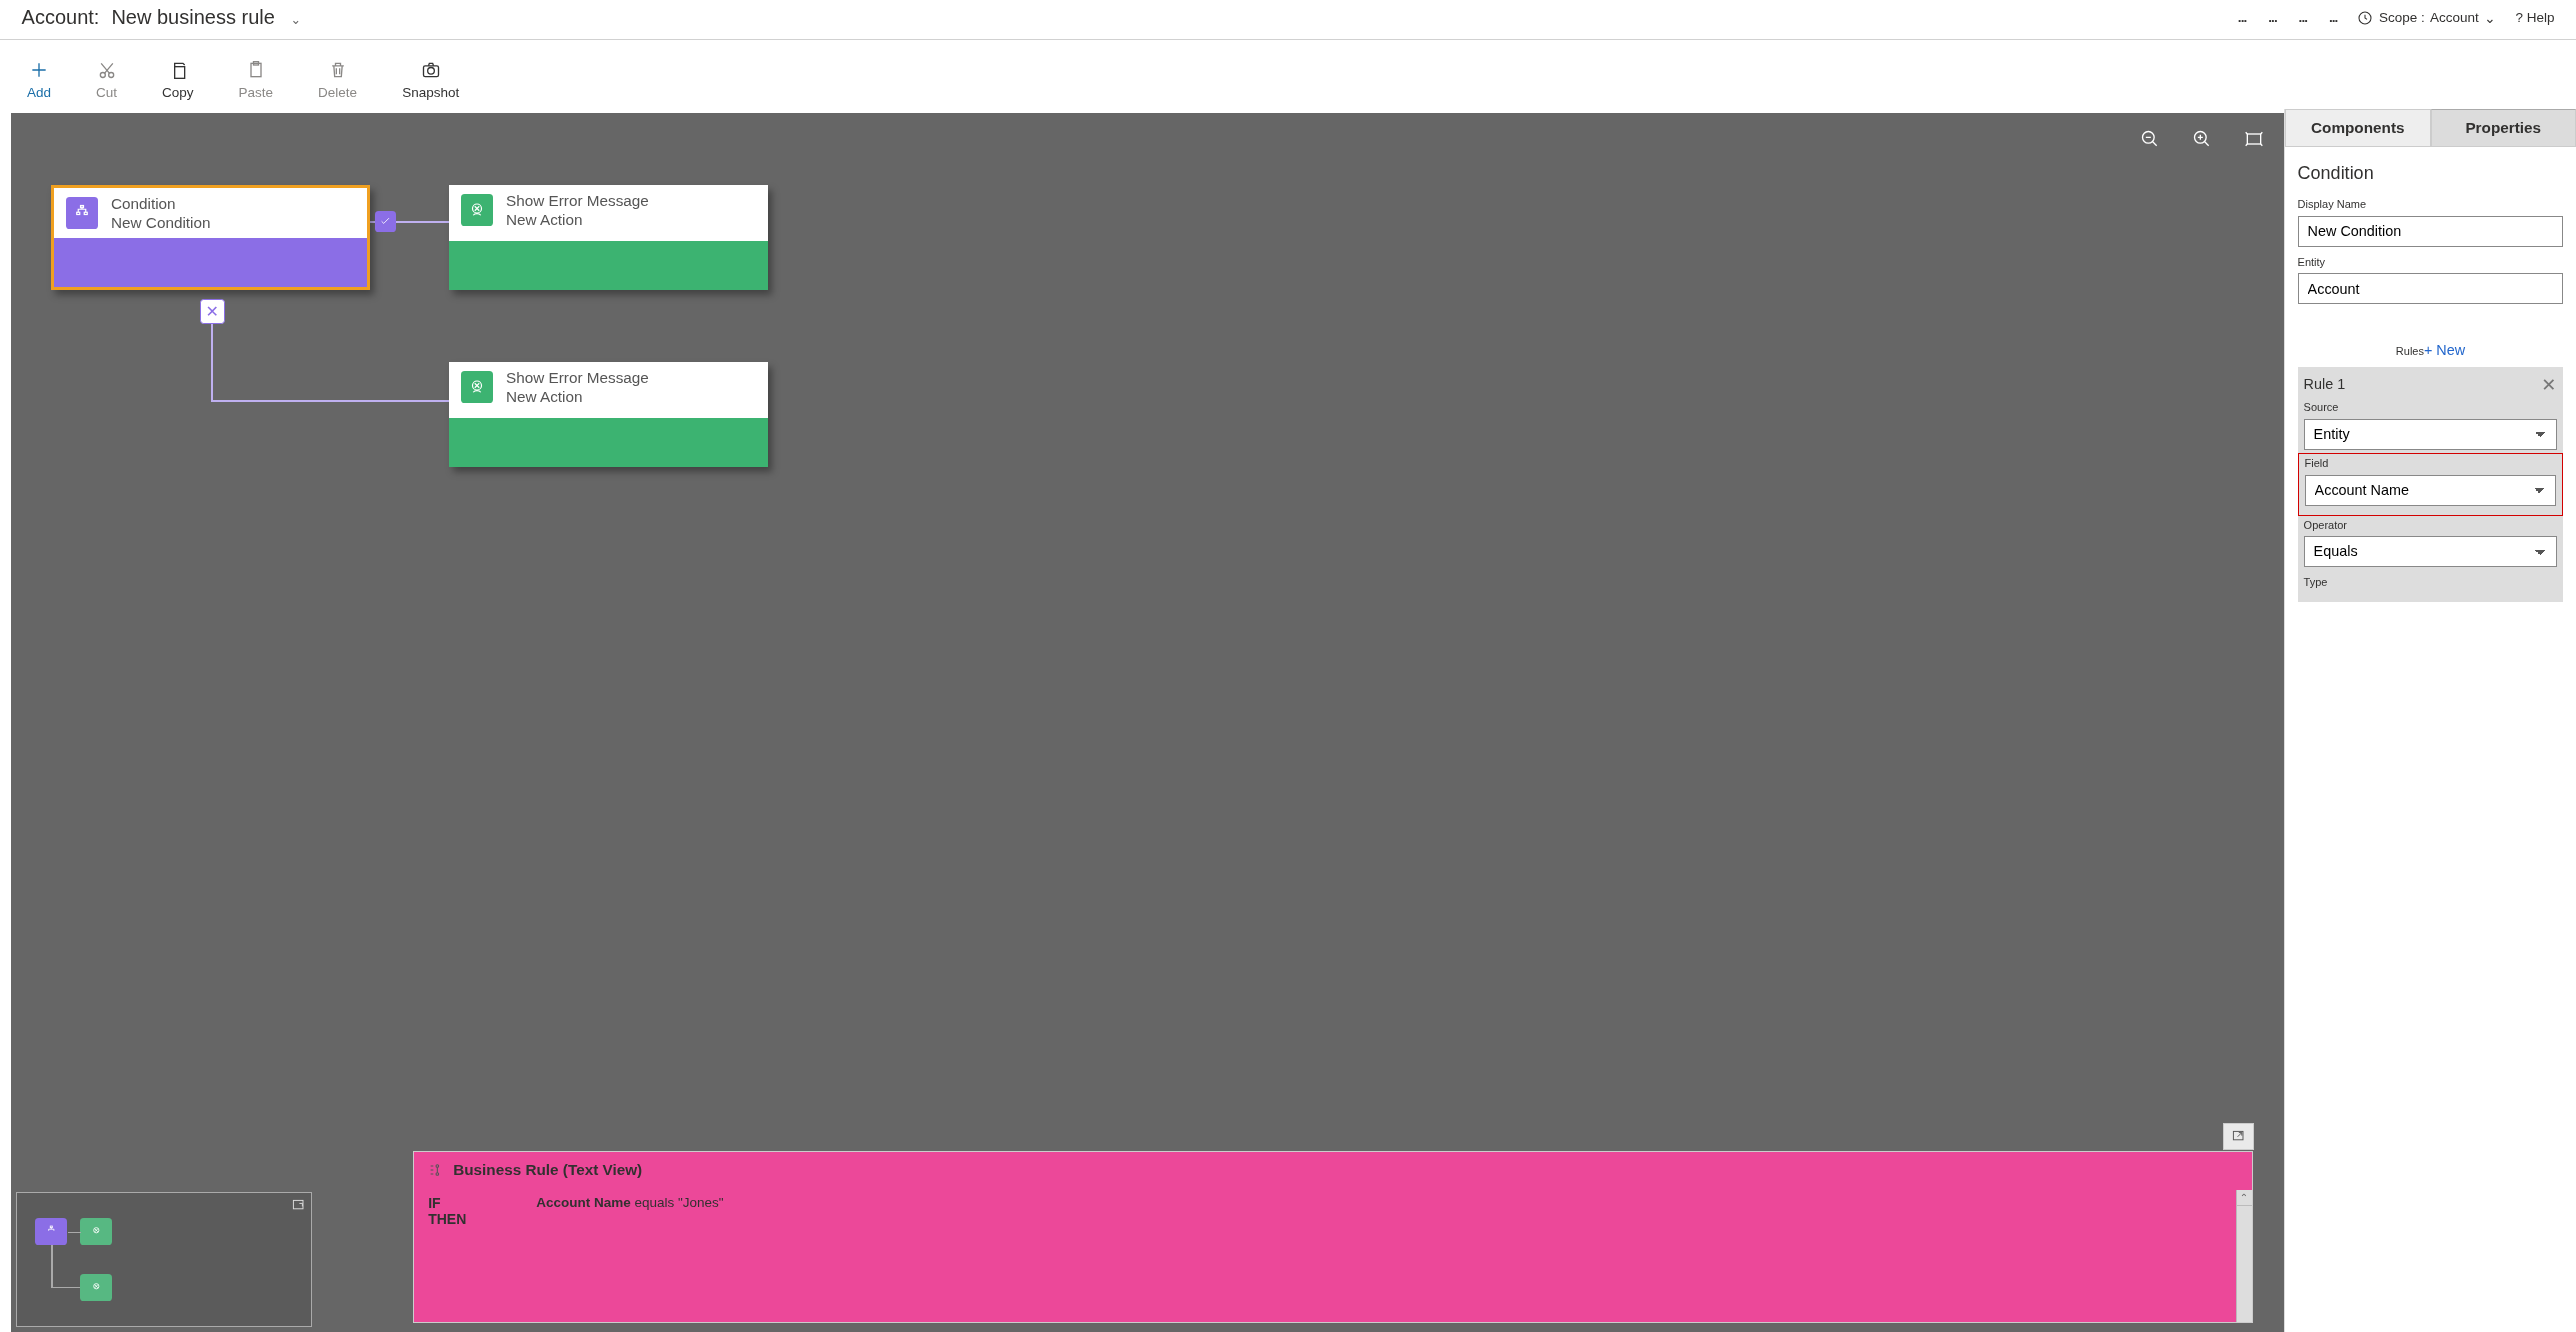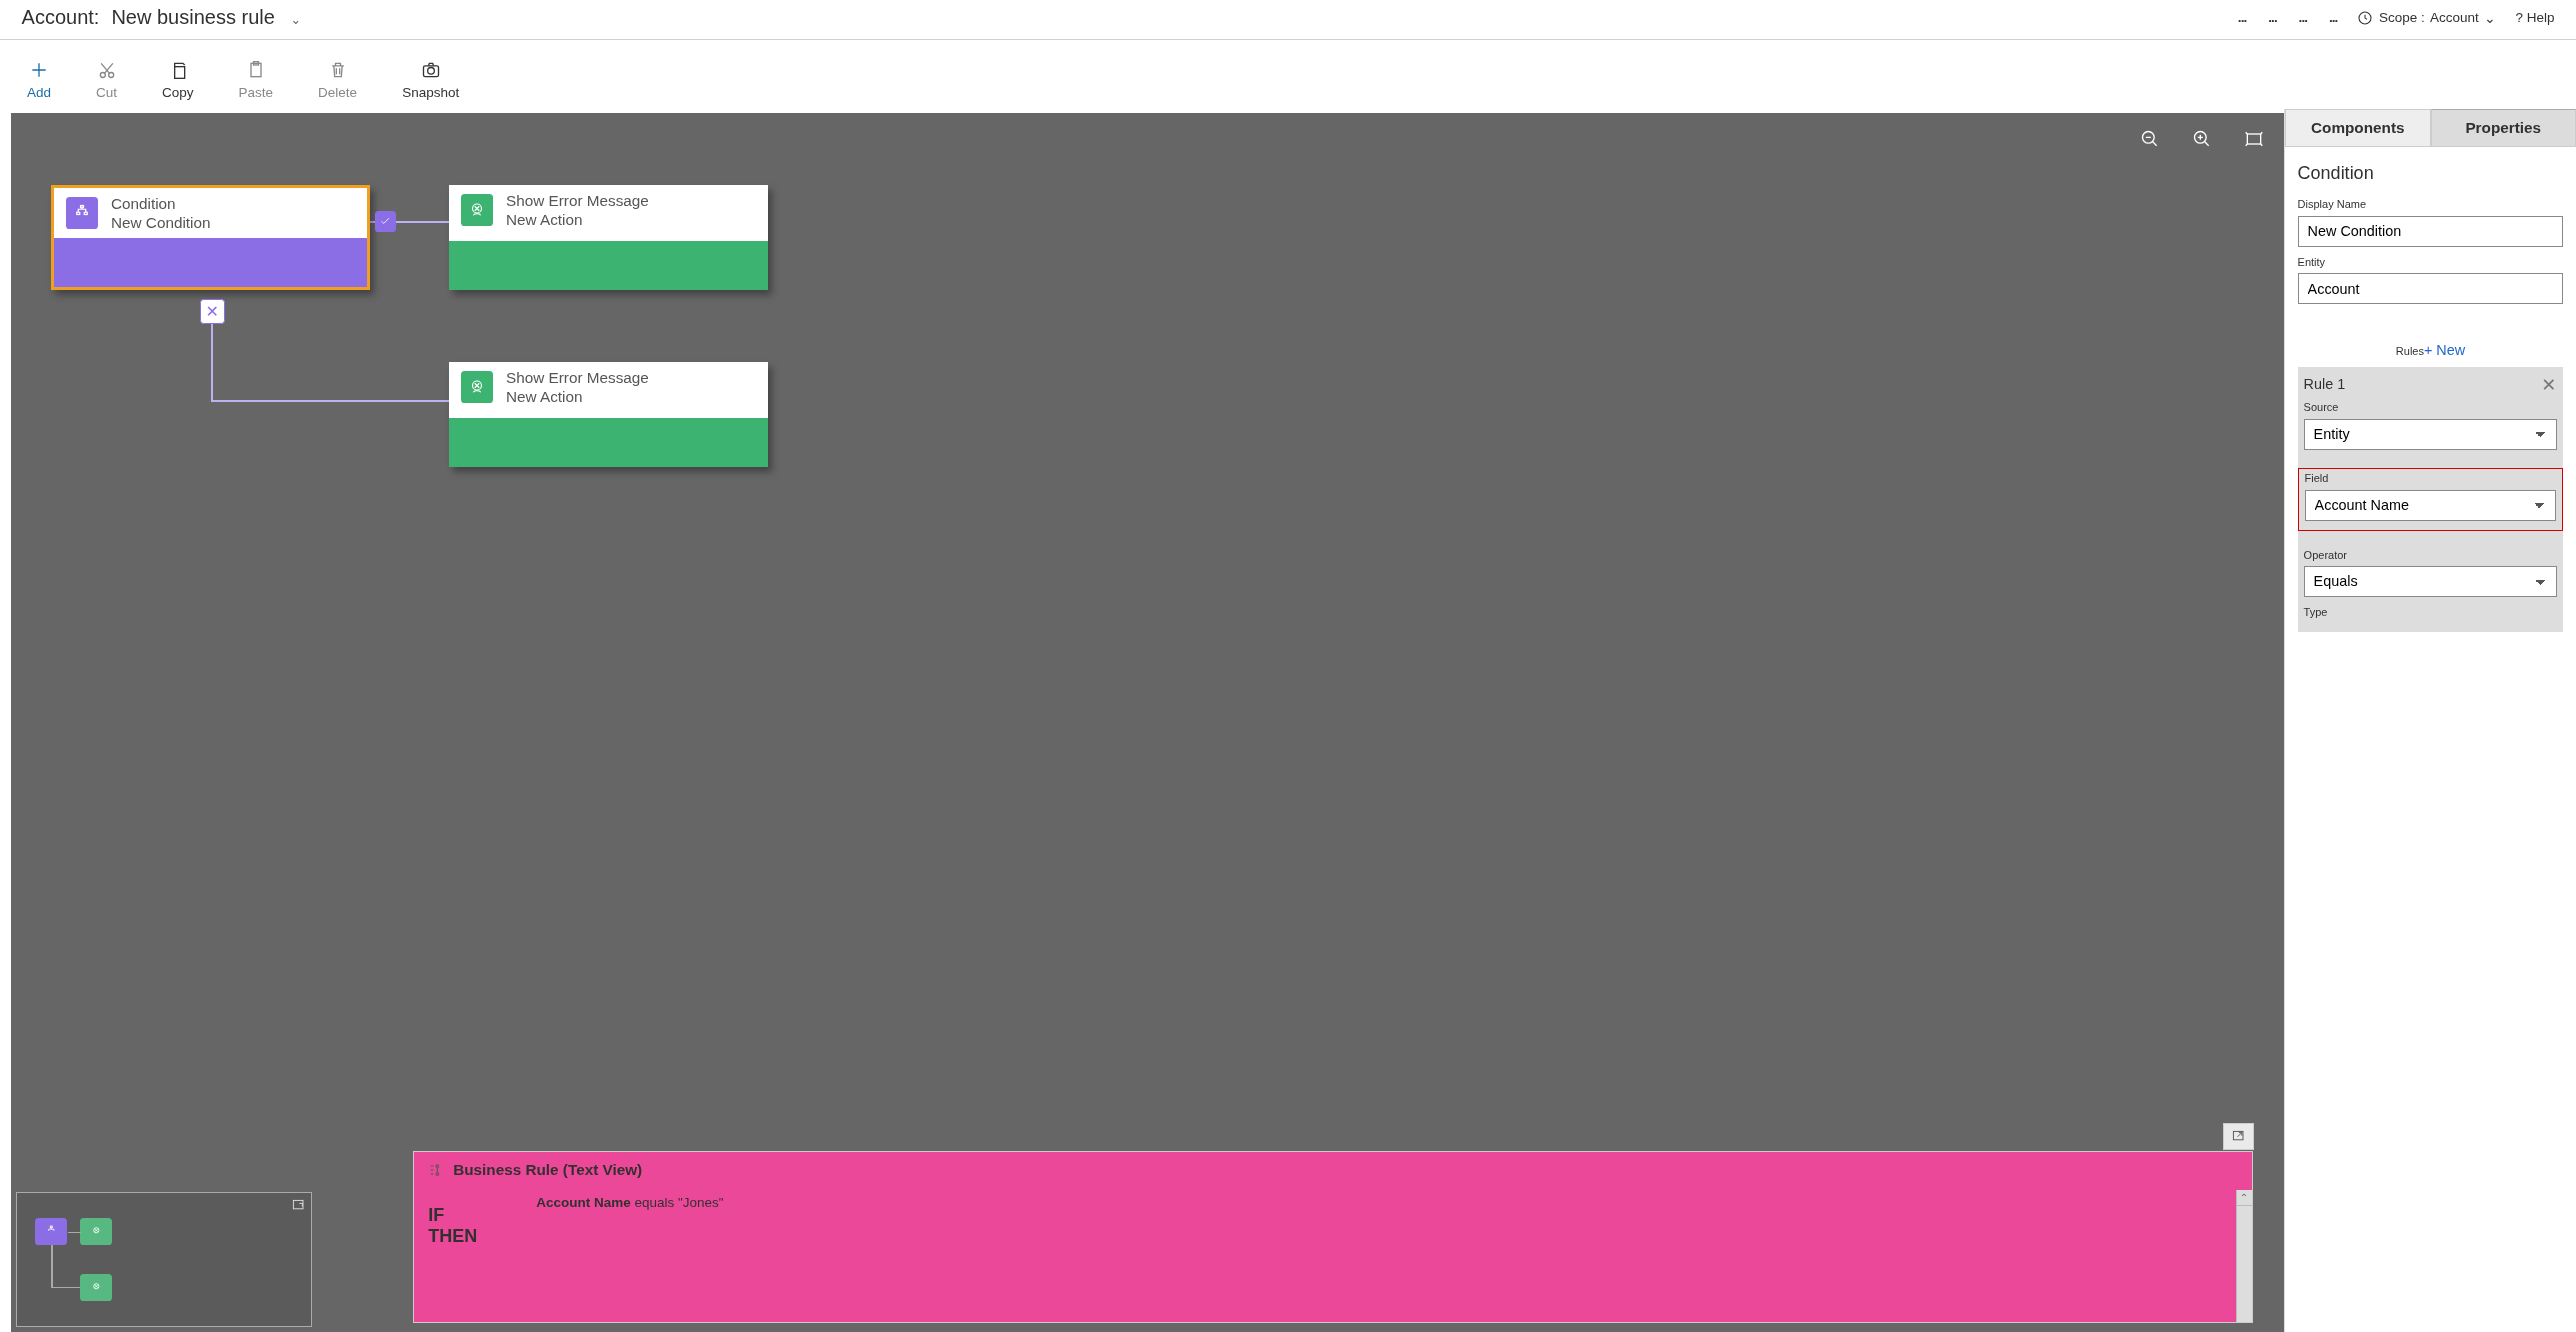--- a/index.html
+++ b/index.html
@@ -60,40 +60,40 @@
     .mm-box.cond { background:#8b6ee6; }
     .mm-box.act { background:#57b882; }
     .mm-line-h{position:absolute;height:1.8px;background:#aaa;}
     .mm-line-v{position:absolute;width:1.8px;background:#aaa;}
 
     
     .textview { position:absolute; left: 402px; bottom: 9px; right: 31px; height: 172px; background:#ec4899; border:1.8px solid #ccc; }
     .tv-head { display:flex; align-items:center; gap:9px; padding: 9px 14.4px; font-weight:600; font-size:15.3px; }
     .pop { position:absolute; top: -29px; right: -1.8px; width:31px; height:27px; border:1.8px solid #ccc; background:#eaeaea; display:flex; align-items:center; justify-content:center;}
     .tv-body { display:flex; padding: 0 14.4px; gap: 27px; height: 72px; overflow:hidden;}
-    .tv-col1 { width: 81px; font-weight:600; font-size:18px; display:flex; flex-direction:column; justify-content:center; padding:7.2px 0 3.6px;}
+    .tv-col1 { width: 81px; font-weight:600; font-size:14px; display:flex; flex-direction:column; justify-content:flex-start; padding:7.2px 0 3.6px;}
     .tv-col2 { font-size:13.5px; padding-top:7.2px;}
     .tv-scroll { position:absolute; right:0; top:38px; bottom:0; width:16px; background:#ddd; border-left:0.9px solid #bbb; }
     .tv-arrow { position:absolute; top:0; right:0; width:16px; height:16px; display:flex; align-items:center; justify-content:center; font-size:10px; color:#666; border-bottom:0.9px solid #bbb;}
 
     
     .panel { width: 292px; background:#fff; border-left: 1.8px solid #ddd; display:flex; flex-direction:column; }
     .tabs { display:flex; height: 38px; font-weight: bold; }
     .tab { flex:1; display:flex; align-items:center; justify-content:center; font-size:15.3px; border:0.9px solid #ccc; background:#eee; cursor:pointer;}
     .tab.active { background:#dcdcdc; border-top:1.8px solid #aaa; }
     .pbody { padding: 16px 12.6px; overflow-y:auto; }
     .p-h { font-size:18px; font-weight:400; margin-bottom:14.4px; }
     .p-lbl { font-size:11px; margin: 9px 0 5.4px; }
     .p-input, .p-select { width:100%; height: 31px; border:0.9px solid #888; padding: 0 9px; font-size:14.4px; background:#fff; }
     .p-select { appearance:none; background-image: linear-gradient(45deg, transparent 50%, #555 50%), linear-gradient(135deg, #555 50%, transparent 50%); background-position: calc(100% - 16px) 12.6px, calc(100% - 10.8px) 12.6px; background-size: 5.4px 5.4px; background-repeat:no-repeat; }
     .rules-head { display:flex; justify-content:center; align-items:baseline; margin-top: 38px;}
     .new-link { color:#2266cc; font-size:14.4px; cursor:pointer;}
     .rule-card { background:#ddd; margin-top:9px; padding: 9px 6px; position:relative;}
     .rule-close{ position:absolute; right:7.2px; top:7.2px; color:#777; font-size:18px; cursor:pointer;}
-    .field-highlight { border:1.8px solid #d30000; padding:3.6px 5.4px 9px; margin: 18px -5.4px; }
+    .field-highlight { border:1.8px solid #d30000; padding:3.6px 5.4px 9px; margin: 3px -5.4px; }
     svg { stroke: currentColor; fill: none; stroke-width: 1.6; }
   </style>
 </head>
 <body>
 
 <div class="header">
   <div class="header-left">
     <span class="h-entity">Account:</span>
     <span class="h-title">New business rule</span>
     <span class="chev">⌄</span>

